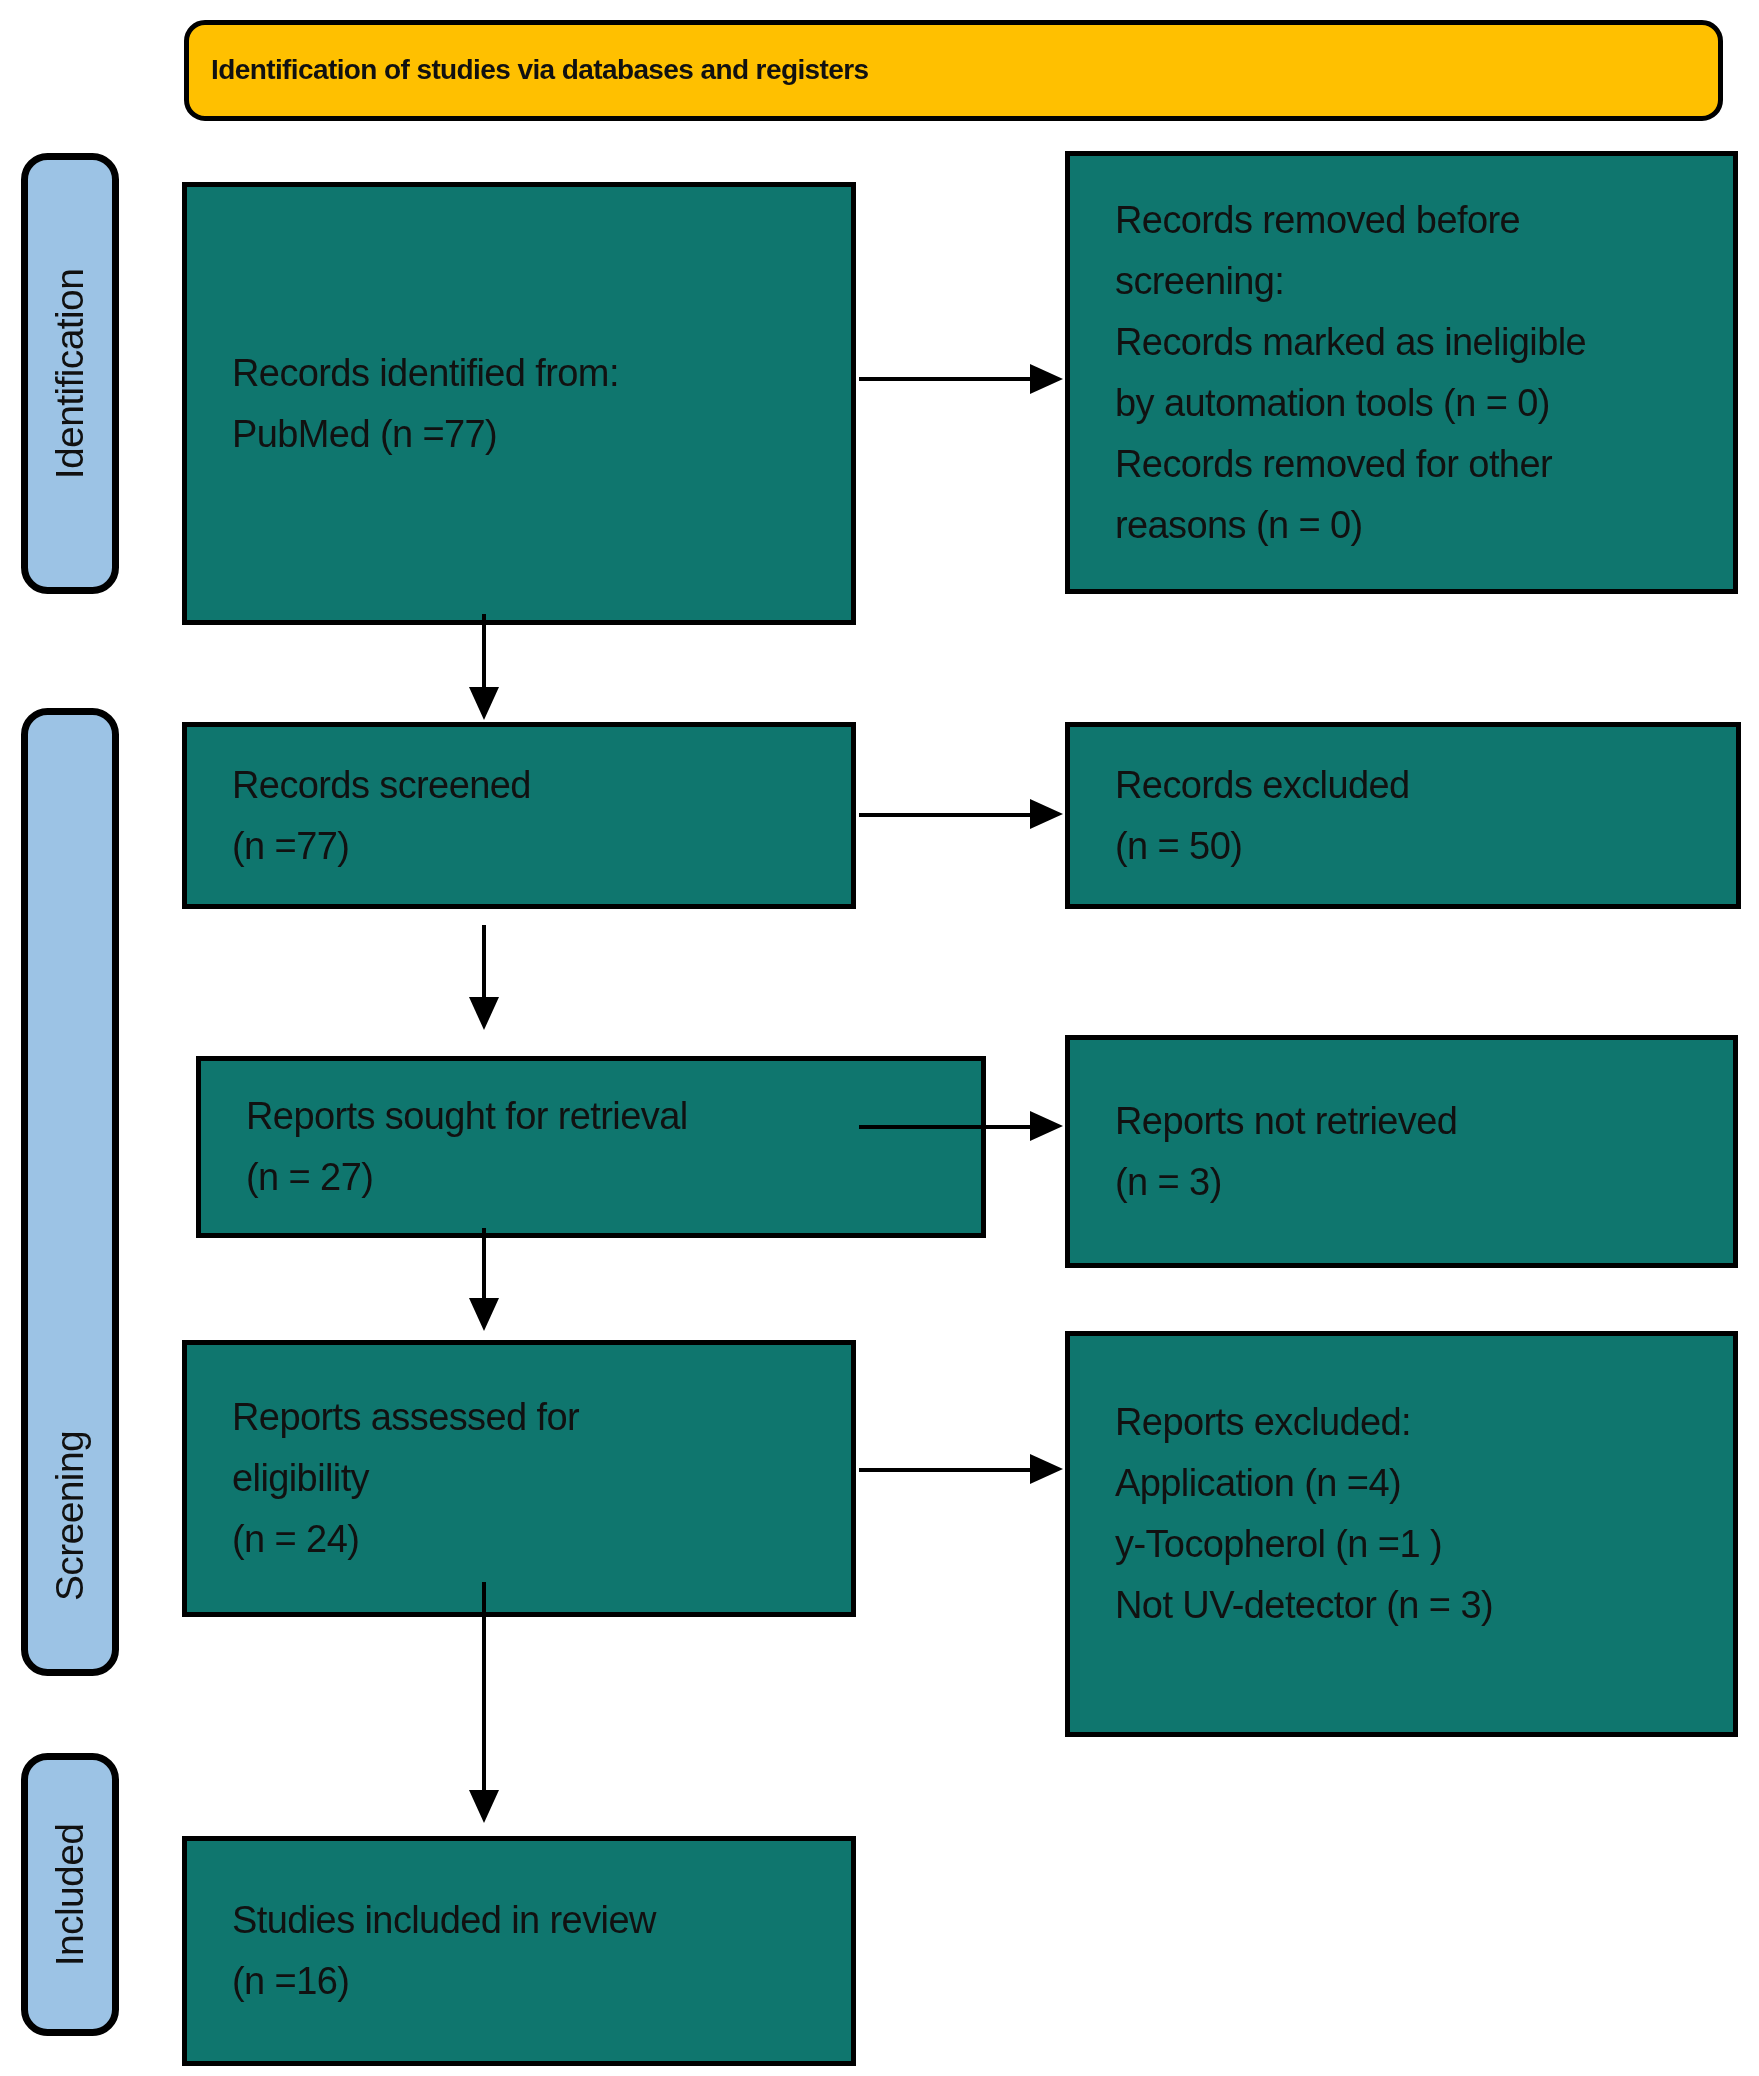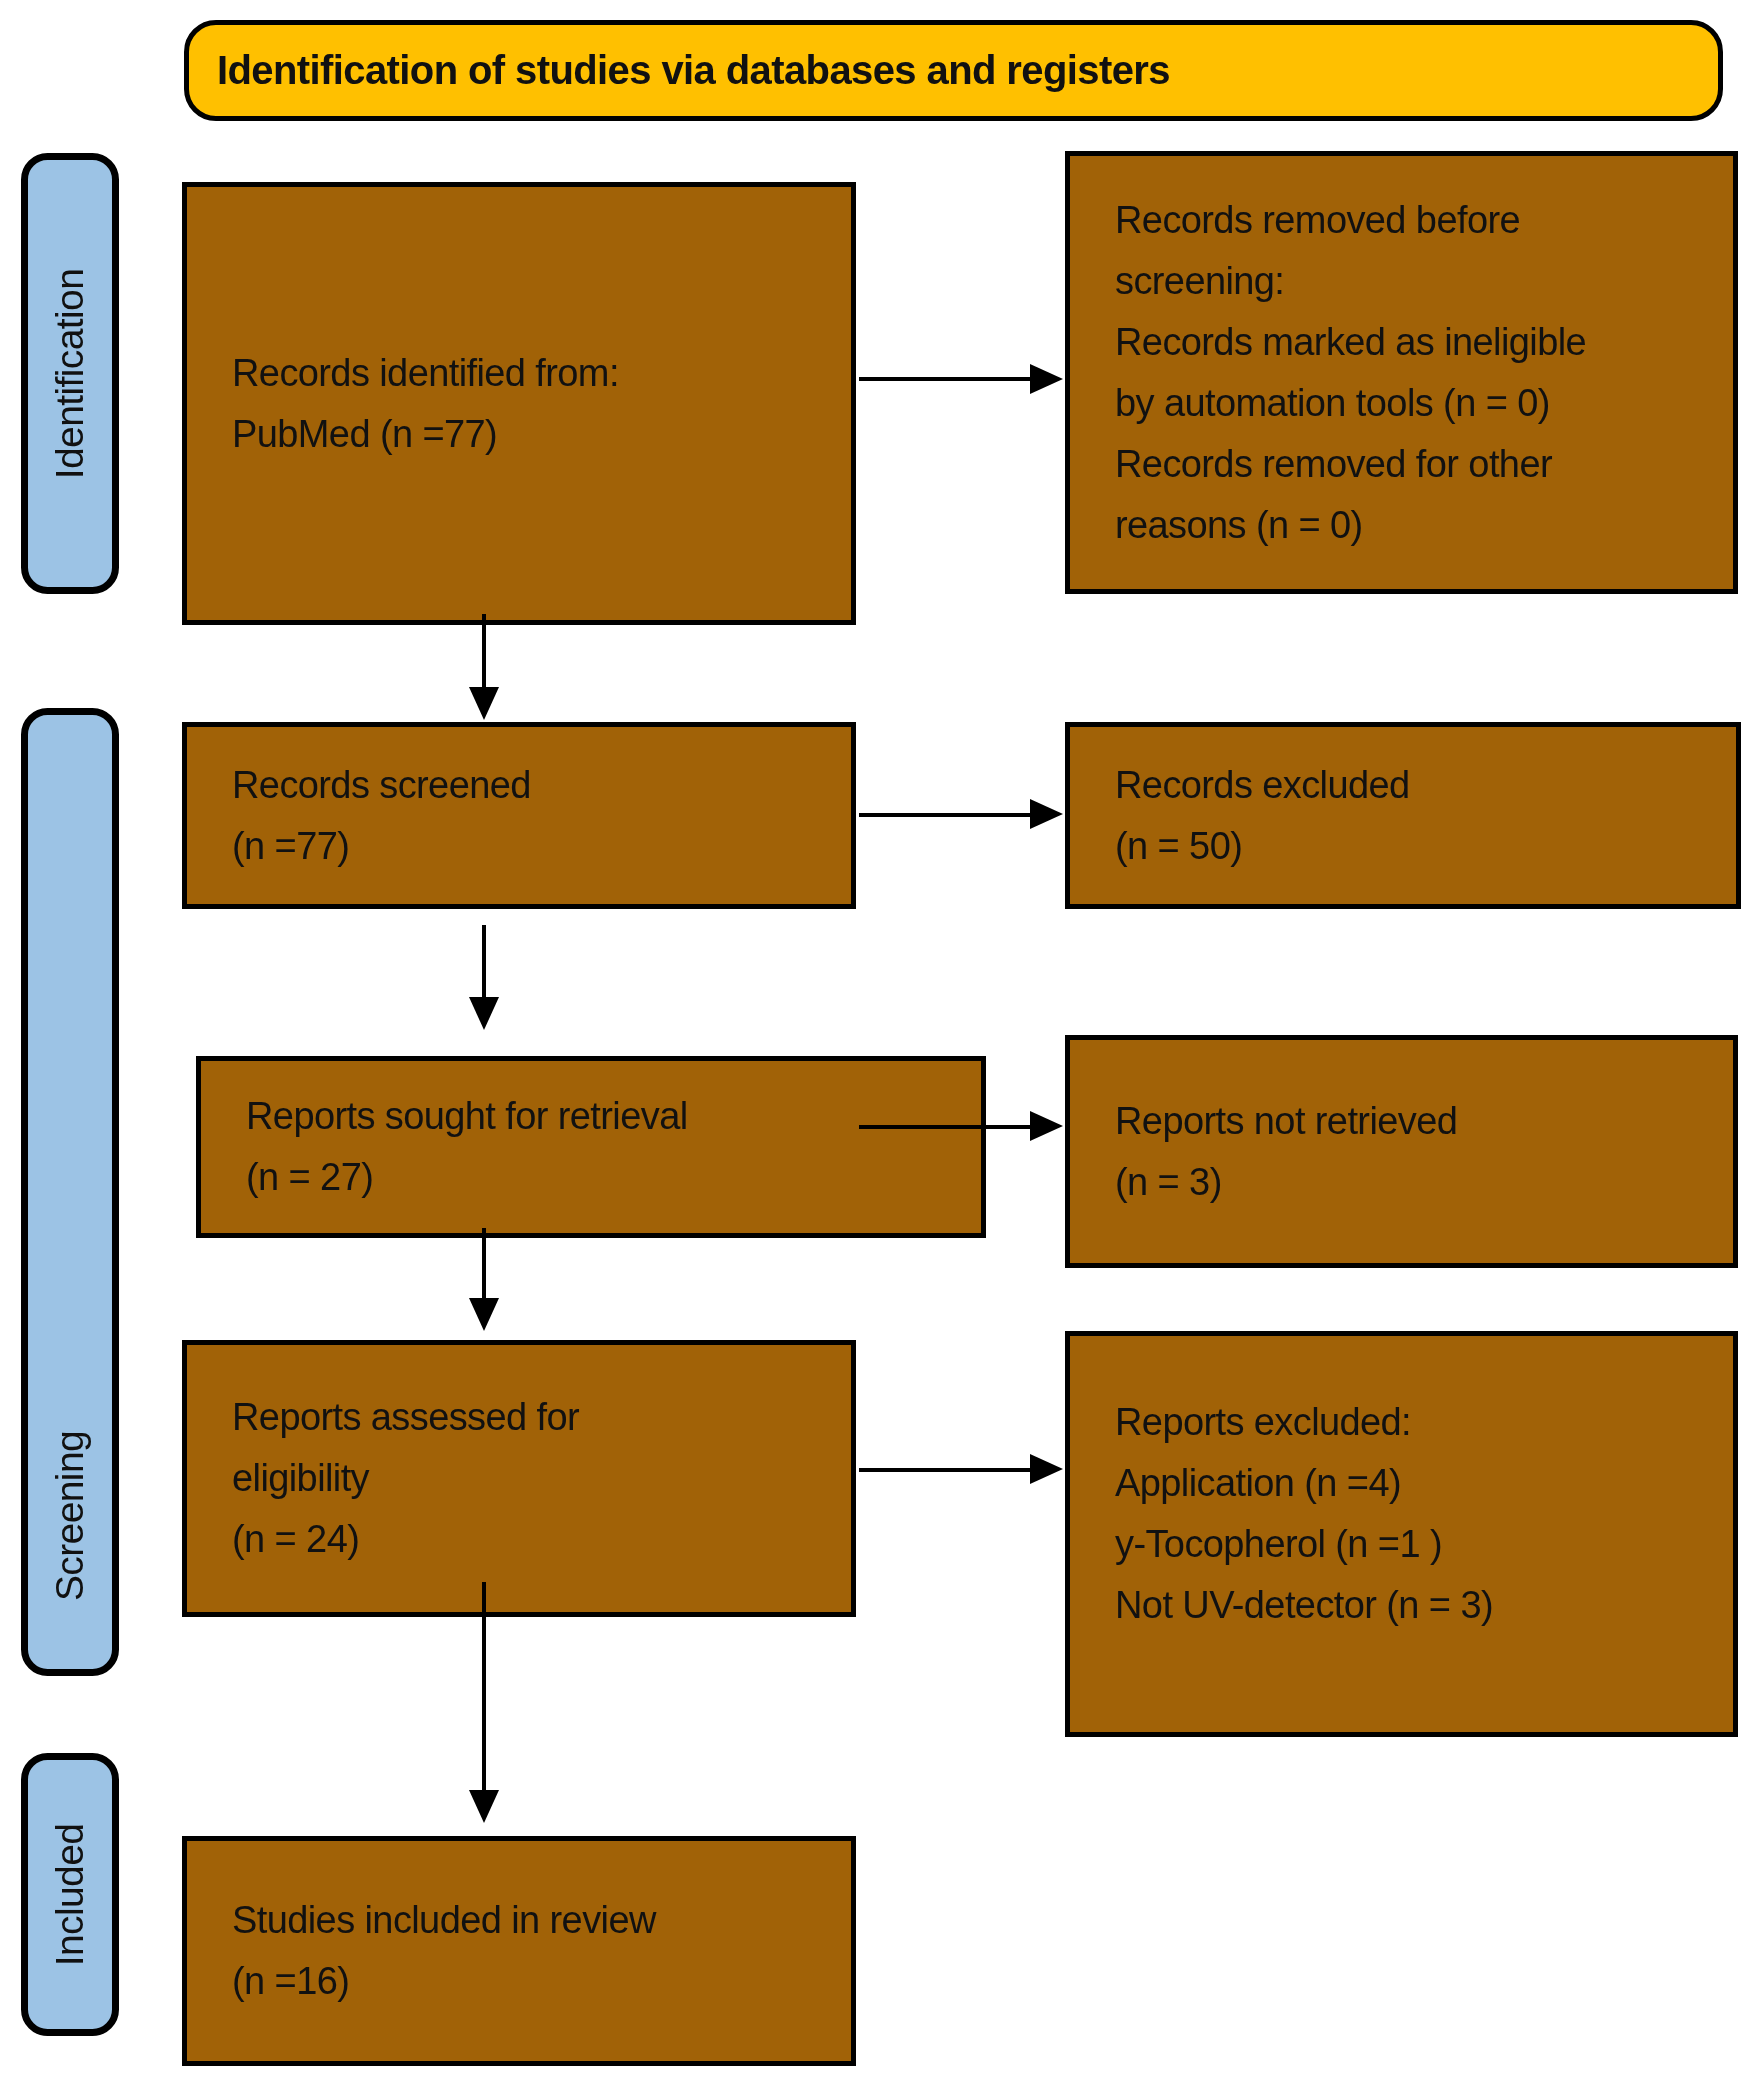--- a/index.html
+++ b/index.html
@@ -19,25 +19,25 @@
     color: var(--text);
   }
 
   
   .banner {
     position: absolute;
     left: 184px; top: 19.6px;
     width: 1539px; height: 101px;
     background: var(--banner);
     border: 5.8px solid var(--line);
-    border-radius: 32px;
+    border-radius: 21px;
     display: flex;
     align-items: center;
-    padding-left: 28px;
-    font-size: 40px;
+    padding-left: 22px;
+    font-size: 28px;
     font-weight: 700;
     letter-spacing: -0.6px;
   }
 
   
   .stage {
     position: absolute;
     left: 21px;
     width: 98px;
     background: var(--stage);
@@ -53,21 +53,21 @@
     transform: translate(-50%, -50%) rotate(-90deg);
     white-space: nowrap;
     font-size: 39px;
     letter-spacing: -0.6px;
   }
   .stage-screening .stage-text { top: 84%; }
 
   
   .box {
     position: absolute;
-    background: #a16207;
+    background: #0f766e;
     border: 5.8px solid var(--line);
     display: flex;
     flex-direction: column;
     justify-content: center;
     padding-left: 45px;
     padding-right: 8px;
     font-size: 38px;
     line-height: 61px;
     letter-spacing: -0.6px;
     white-space: pre-line;

